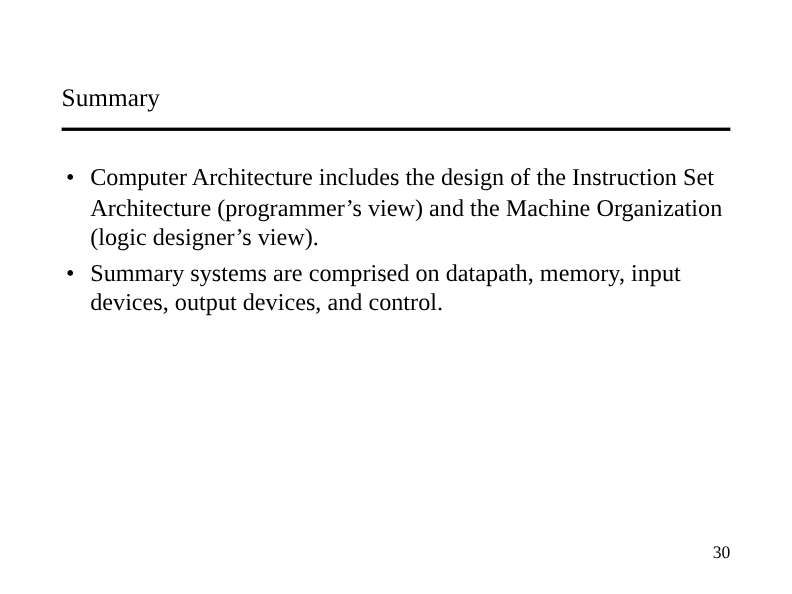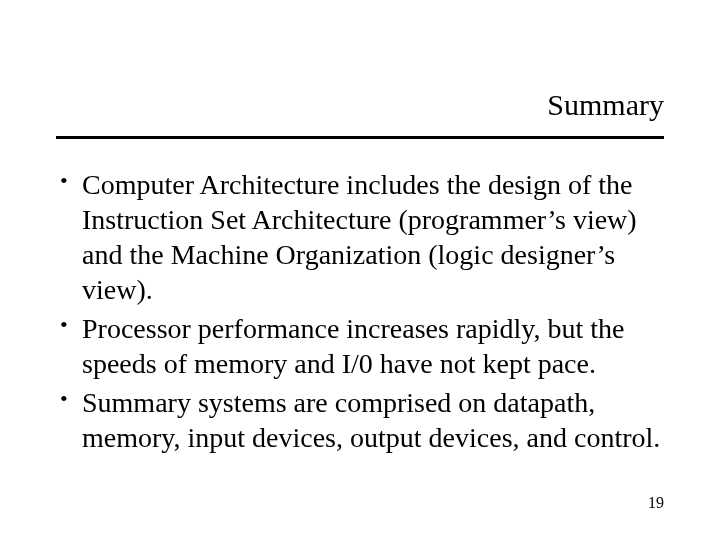--- a/index.html
+++ b/index.html
@@ -14,36 +14,36 @@
     box-sizing: border-box;
   }
   .slide {
     width: 100%;
     height: 100%;
     padding: 40px 56px 40px 56px;
     box-sizing: border-box;
     position: relative;
   }
   .title {
-    text-align: right;
-    font-size: 30px;
+    text-align: left;
+    font-size: 23px;
     font-weight: normal;
-    margin-top: 48px;
+    margin-top: 36px;
     margin-bottom: 14px;
   }
   .rule {
     border: none;
     border-top: 3px solid #000;
     margin: 0 0 28px 0;
   }
   .bullets {
     list-style: none;
     padding: 0;
     margin: 0;
-    font-size: 28px;
+    font-size: 22px;
     line-height: 1.25;
   }
   .bullets li {
     position: relative;
     padding-left: 26px;
     margin-bottom: 4px;
   }
   .bullets li::before {
     content: "•";
     position: absolute;
@@ -59,17 +59,16 @@
   }
 </style>
 </head>
 <body>
 
 <div class="slide">
   <div class="title">Summary</div>
   <hr class="rule">
   <ul class="bullets">
     <li>Computer Architecture includes the design of the Instruction Set Architecture (programmer’s view) and the Machine Organization (logic designer’s view).</li>
-    <li>Processor performance increases rapidly, but the speeds of memory and I/0 have not kept pace.</li>
     <li>Summary systems are comprised on datapath, memory, input devices, output devices, and control.</li>
   </ul>
-  <div class="pagenum">19</div>
+  <div class="pagenum">30</div>
 </div>
 
 </body></html>

